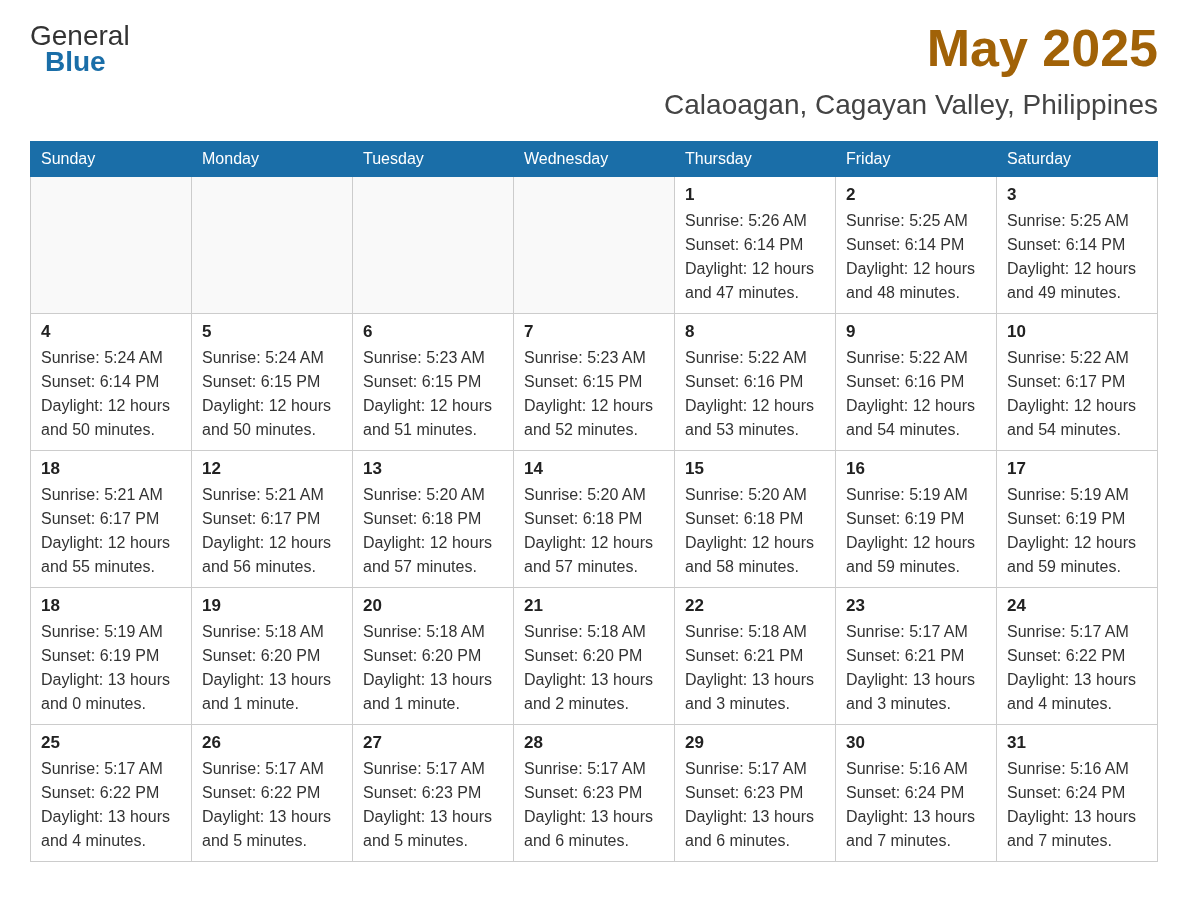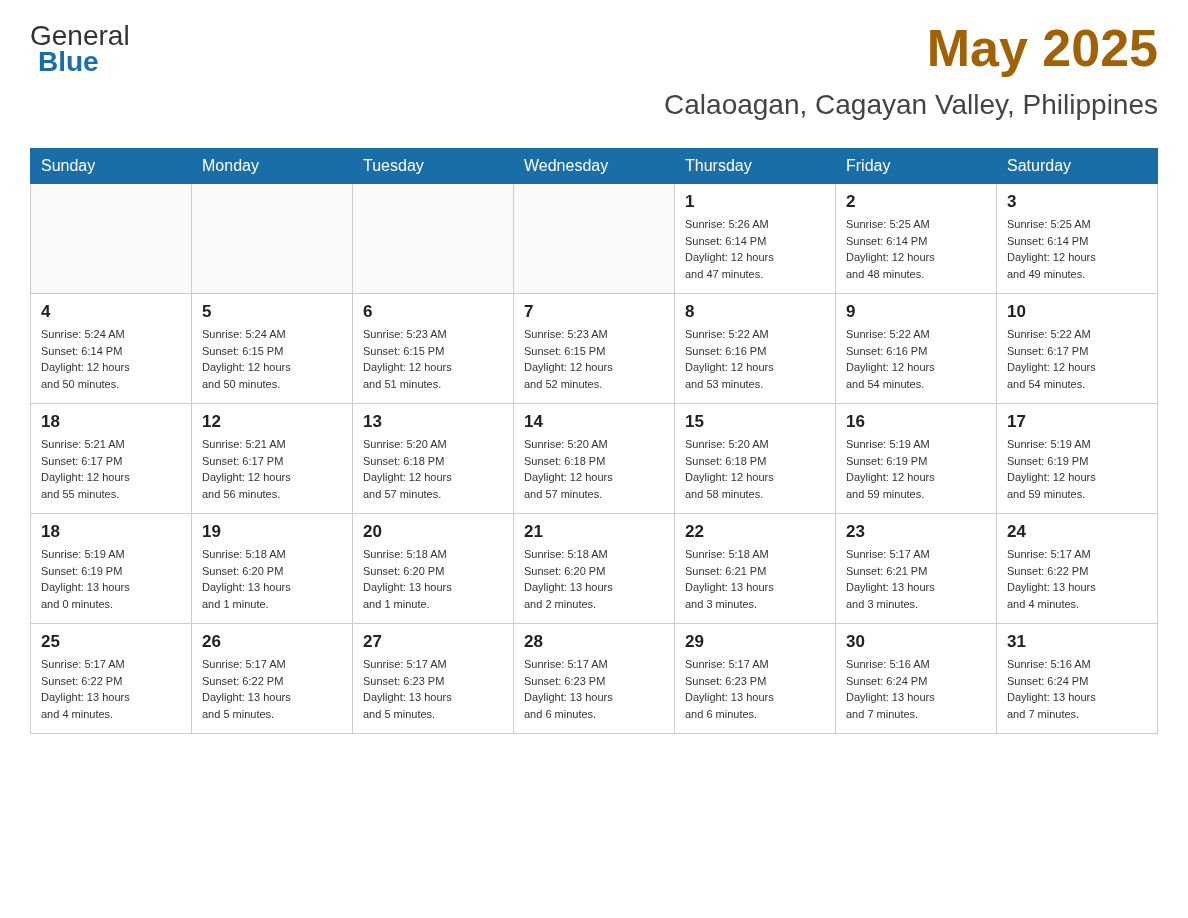--- a/index.html
+++ b/index.html
@@ -27,40 +27,40 @@
       font-weight: normal;
       color: #333;
       display: flex;
       align-items: center;
     }
     .logo-blue {
       font-size: 28px;
       font-weight: bold;
       color: #1a6ea8;
       margin-top: -6px;
-      margin-left: 8px;
+      margin-left: 15px;
     }
     .title-block {
       text-align: right;
     }
     .month-title {
       font-size: 52px;
       font-weight: bold;
       color: #a16207;
       line-height: 1.1;
     }
     .location-title {
       font-size: 28px;
       color: #444;
       margin-top: 12px;
     }
     .calendar-table {
       width: 100%;
       border-collapse: collapse;
-      margin-top: 27px;
+      margin-top: 20px;
       padding-left: 20px;
     }
     .calendar-table th {
       background-color: #1a6ea8;
       color: #fff;
       font-size: 16px;
       font-weight: normal;
       padding: 8px 10px;
       text-align: left;
       border: 1px solid #1a6ea8;
@@ -75,21 +75,21 @@
       color: #333;
     }
     .day-number {
       font-size: 17px;
       font-weight: bold;
       color: #222;
       display: block;
       margin-bottom: 4px;
     }
     .day-info {
-      font-size: 11px;
+      font-size: 16px;
       color: #333;
       line-height: 1.5;
     }
     .empty-cell {
       background: #f9f9f9;
     }
     tr.week-row td {
       height: 110px;
     }
     .logo-row {

